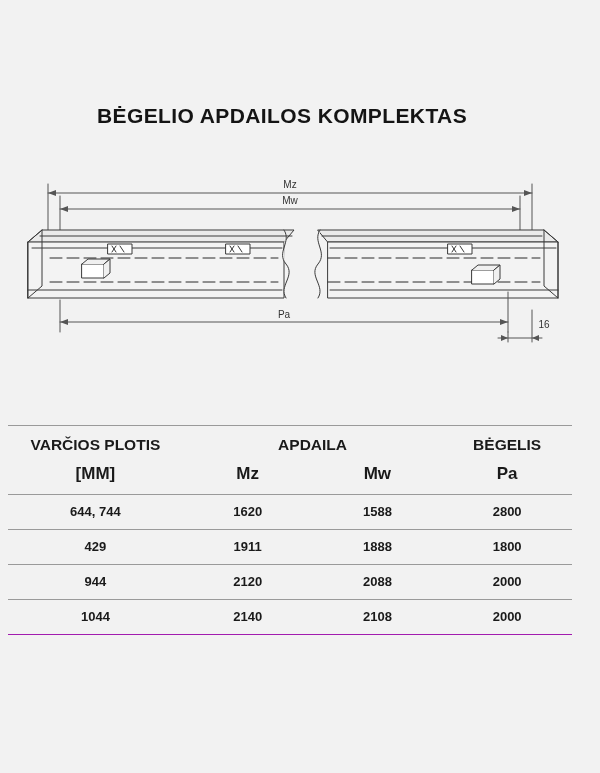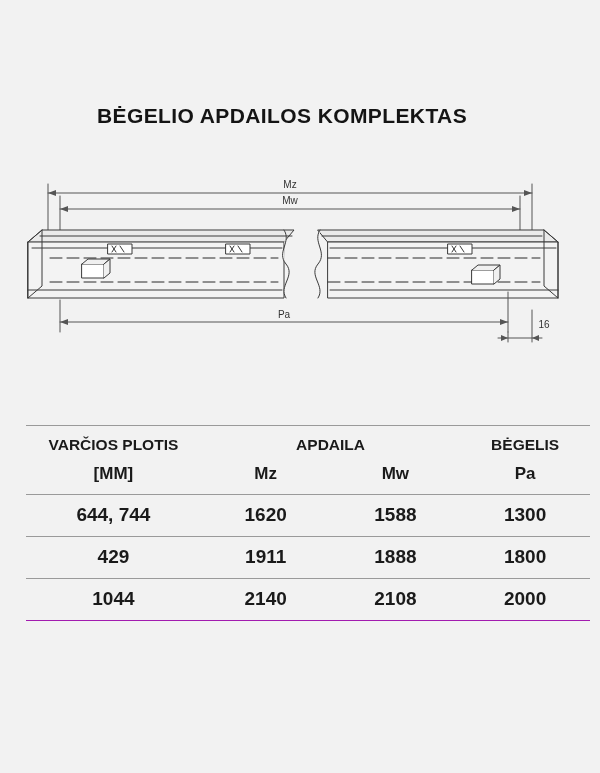--- a/index.html
+++ b/index.html
@@ -38,21 +38,21 @@
     left: 20px;
     top: 160px;
     width: 560px;
     height: 200px;
   }
   .drawing svg { display: block; }
 
   
   .table-wrap {
     position: absolute;
-    left: 26px;
+    left: 8px;
     top: 425px;
     width: 564px;
   }
   table.spec {
     border-collapse: collapse;
     width: 100%;
     table-layout: fixed;
   }
   table.spec col.c0 { width: 31%; }
   table.spec col.c1 { width: 23%; }
@@ -73,21 +73,21 @@
     padding-top: 10px;
     padding-bottom: 6px;
   }
   table.spec tr.head-2 th {
     font-size: 17px;
     padding-top: 4px;
     padding-bottom: 10px;
     margin-top: 12px;
   }
   table.spec tbody td {
-    font-size: 19px;
+    font-size: 13px;
     padding-top: 9px;
     padding-bottom: 10px;
   }
   table.spec tbody tr:last-child td {
     border-bottom: 1px solid #a21caf;
   }
 </style>
 </head>
 <body>
 
@@ -229,29 +229,35 @@
           <th>Mz</th>
           <th>Mw</th>
           <th>Pa</th>
         </tr>
       </thead>
       <tbody>
         <tr>
           <td>644, 744</td>
           <td>1620</td>
           <td>1588</td>
-          <td>1300</td>
+          <td>2800</td>
         </tr>
         <tr>
           <td>429</td>
           <td>1911</td>
           <td>1888</td>
           <td>1800</td>
         </tr>
         <tr>
+          <td>944</td>
+          <td>2120</td>
+          <td>2088</td>
+          <td>2000</td>
+        </tr>
+        <tr>
           <td>1044</td>
           <td>2140</td>
           <td>2108</td>
           <td>2000</td>
         </tr>
       </tbody>
     </table>
   </div>
 
 </div>

